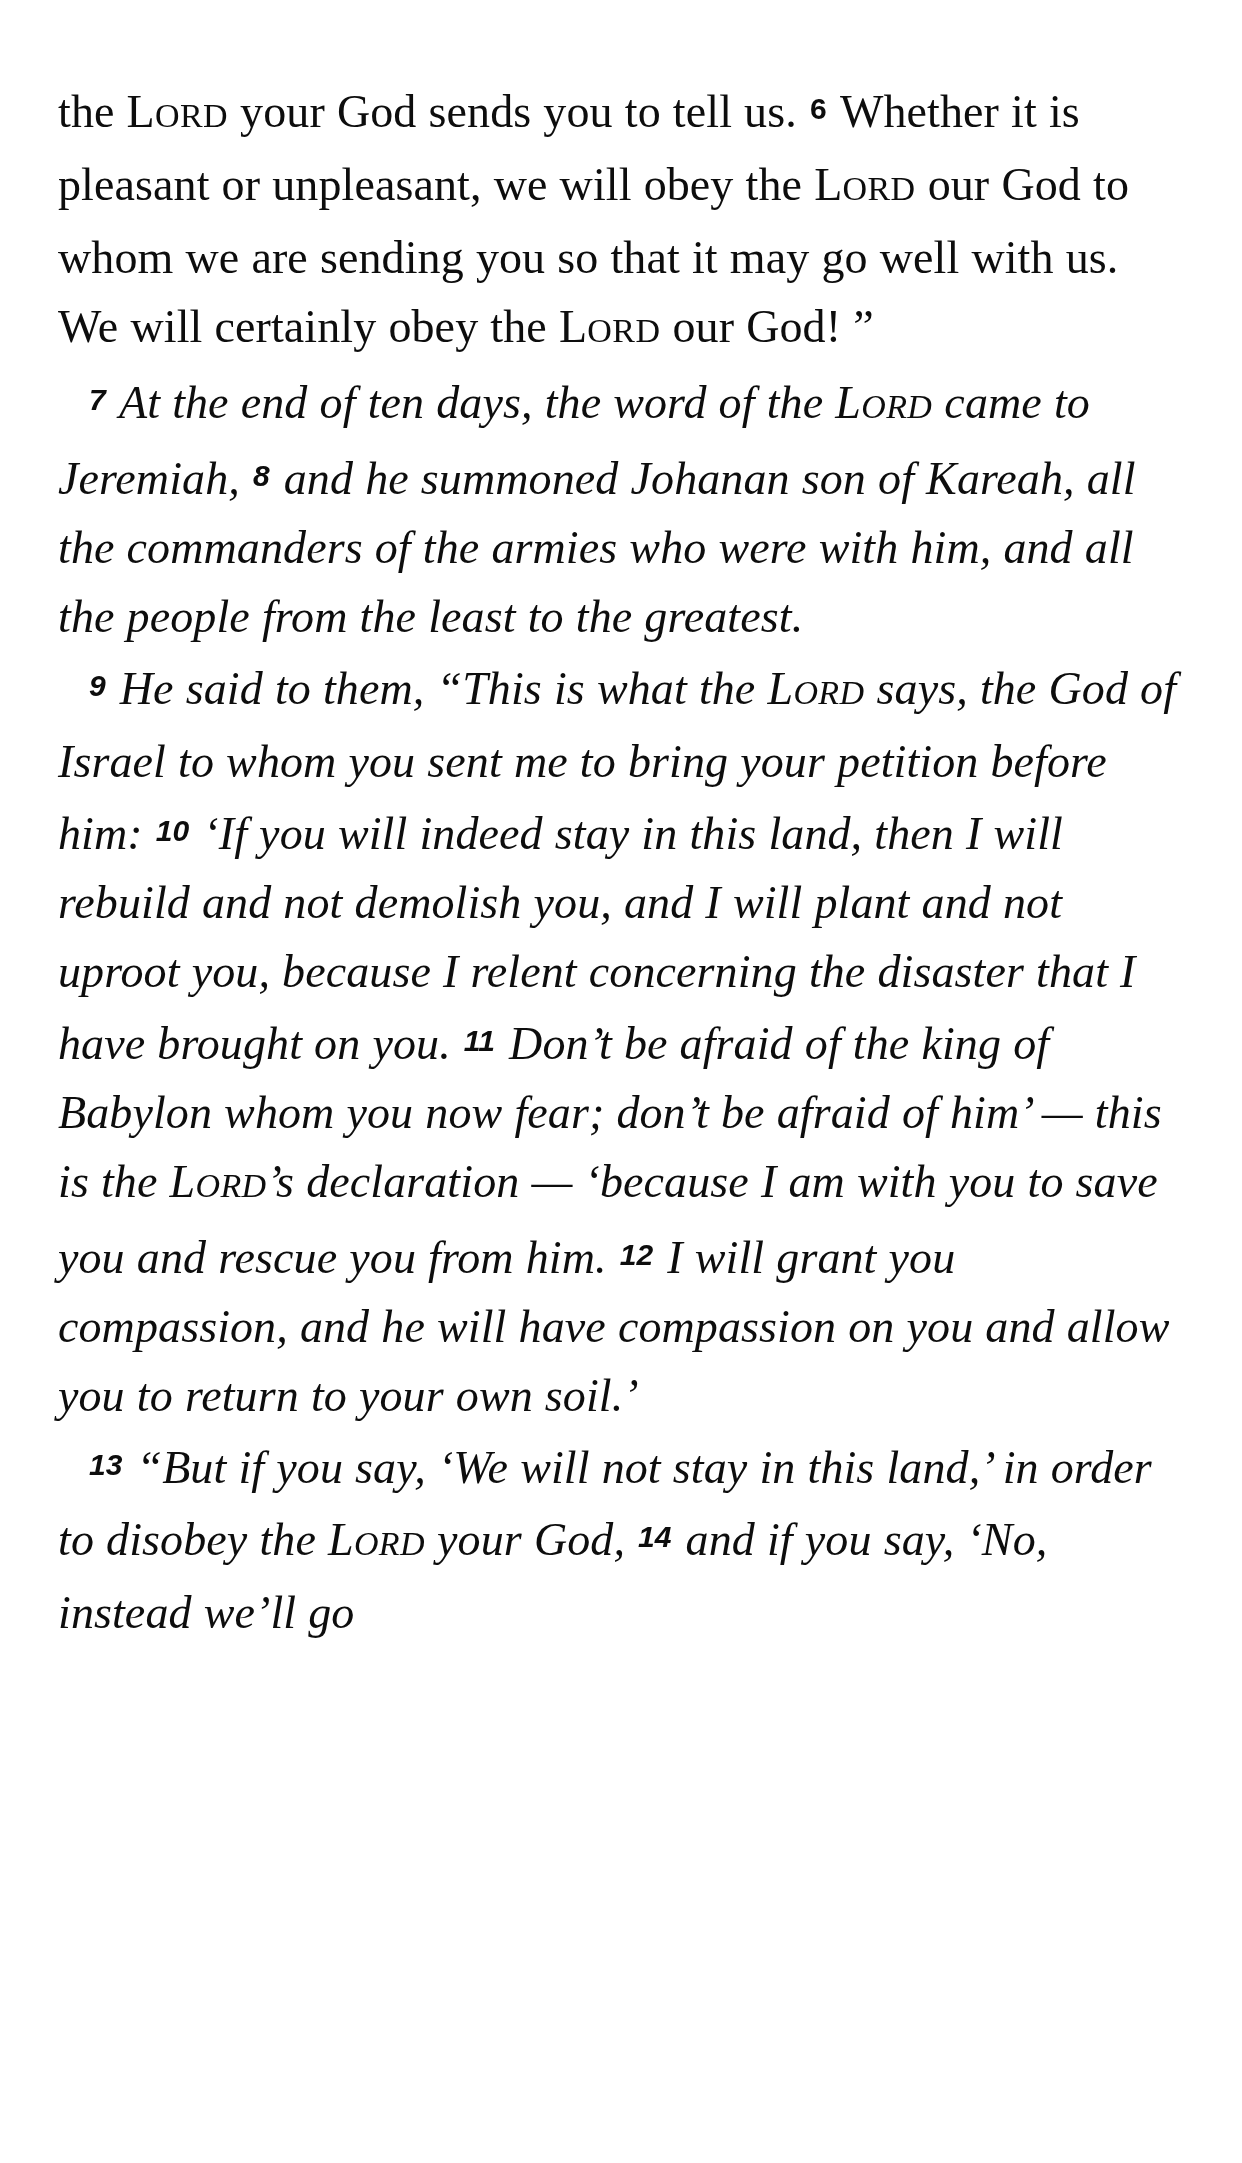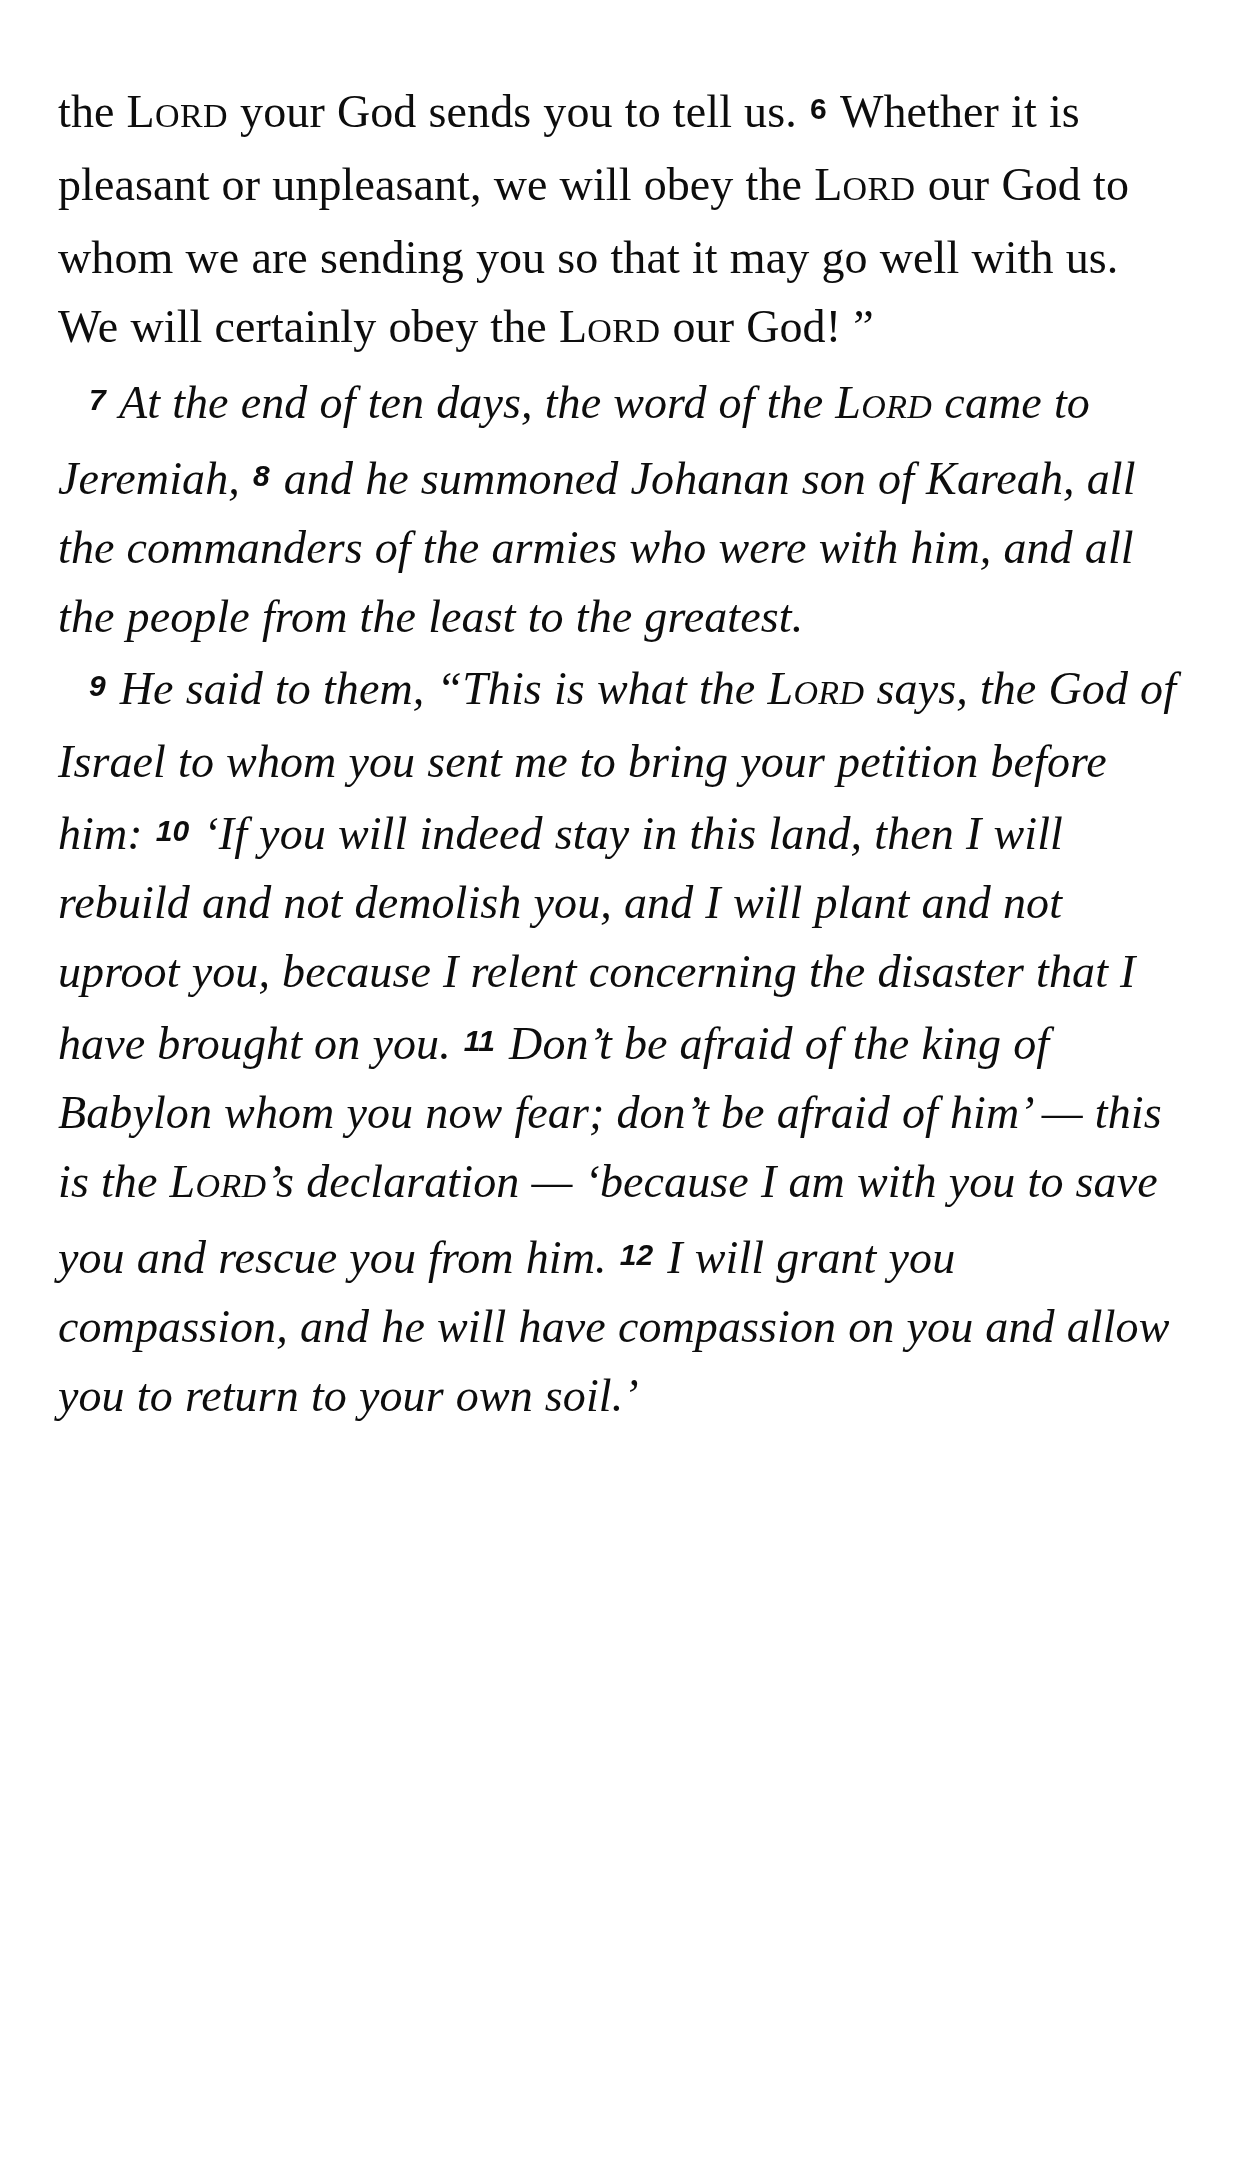--- a/index.html
+++ b/index.html
@@ -58,14 +58,15 @@
   }
 </style>
 </head>
 <body>
 
 <div id="page">
   <div class="scripture" id="scripture-body">
       <div class="para"><span>the </span><span class="lordname"><span class="cap">L</span><span class="sc">ORD</span></span><span> your God sends you to tell us. </span><sup class="vnum">6</sup><span> Whether it is pleasant or unpleasant, we will obey the </span><span class="lordname"><span class="cap">L</span><span class="sc">ORD</span></span><span> our God to whom we are sending you so that it may go well with us. We will certainly obey the </span><span class="lordname"><span class="cap">L</span><span class="sc">ORD</span></span><span> our God! ”</span></div>
       <div class="para indented"><sup class="vnum">7</sup><span> At the end of ten days, the word of the </span><span class="lordname"><span class="cap">L</span><span class="sc">ORD</span></span><span> came to Jeremiah, </span><sup class="vnum">8</sup><span> and he summoned Johanan son of Kareah, all the commanders of the armies who were with him, and all the people from the least to the greatest.</span></div>
       <div class="para indented"><sup class="vnum">9</sup><span> He said to them, “This is what the </span><span class="lordname"><span class="cap">L</span><span class="sc">ORD</span></span><span> says, the God of Israel to whom you sent me to bring your petition before him: </span><sup class="vnum">10</sup><span> ‘If you will indeed stay in this land, then I will rebuild and not demolish you, and I will plant and not uproot you, because I relent concerning the disaster that I have brought on you. </span><sup class="vnum">11</sup><span> Don’t be afraid of the king of Babylon whom you now fear; don’t be afraid of him’ — this is the </span><span class="lordname"><span class="cap">L</span><span class="sc">ORD</span></span><span>’s declaration — ‘because I am with you to save you and rescue you from him. </span><sup class="vnum">12</sup><span> I will grant you compassion, and he will have compassion on you and allow you to return to your own soil.’</span></div>
+      <div class="para indented"><sup class="vnum">13</sup><span> “But if you say, ‘We will not stay in this land,’ in order to disobey the </span><span class="lordname"><span class="cap">L</span><span class="sc">ORD</span></span><span> your God, </span><sup class="vnum">14</sup><span> and if you say, ‘No, instead we’ll go</span></div>
     </div>
 </div>
 
 </body></html>

